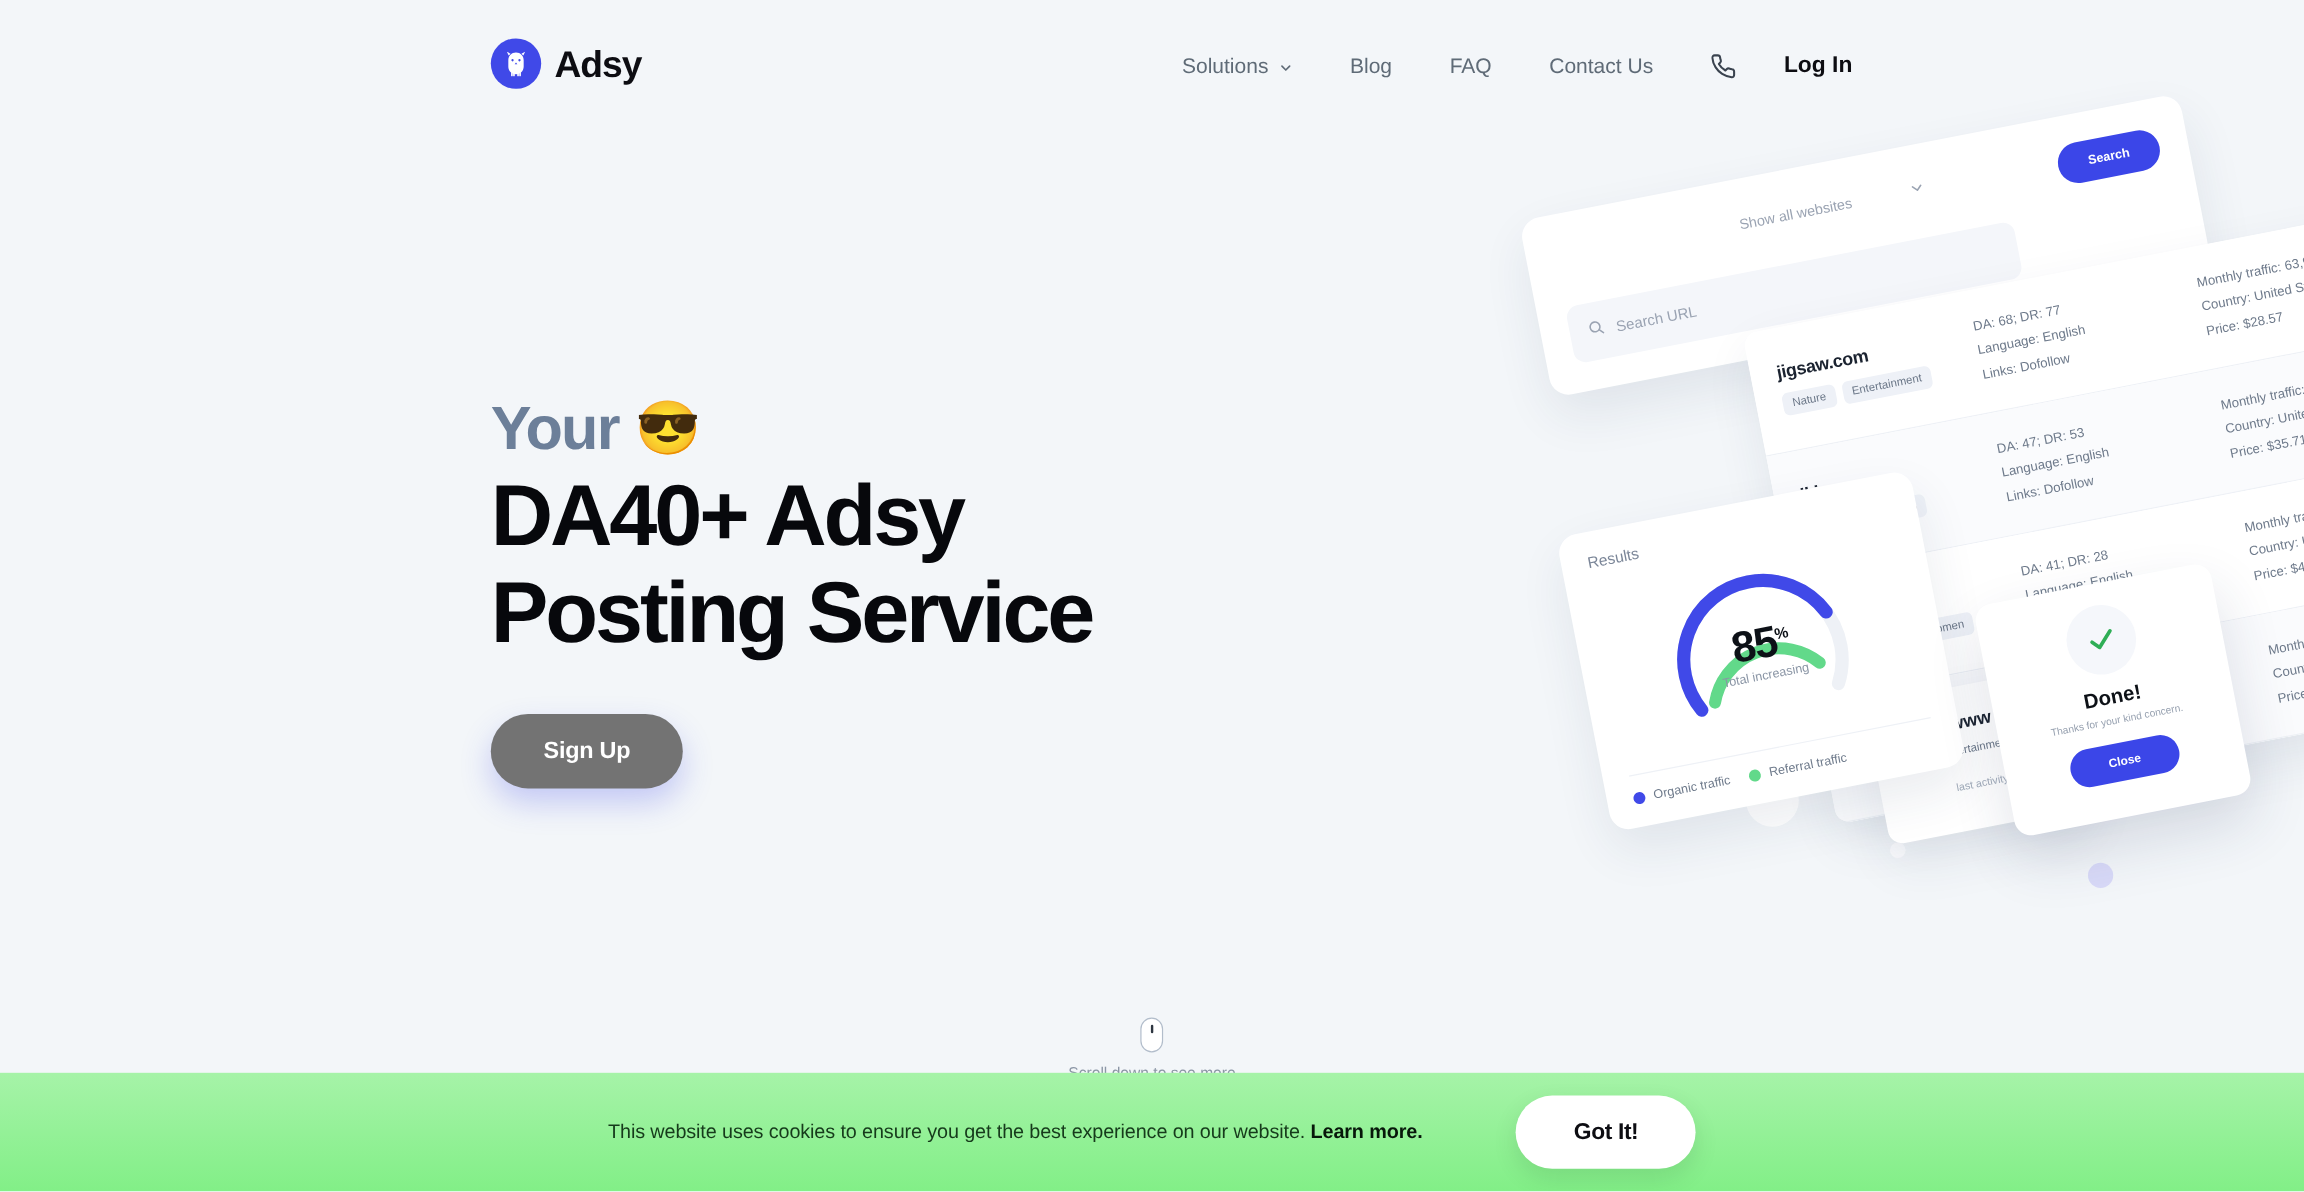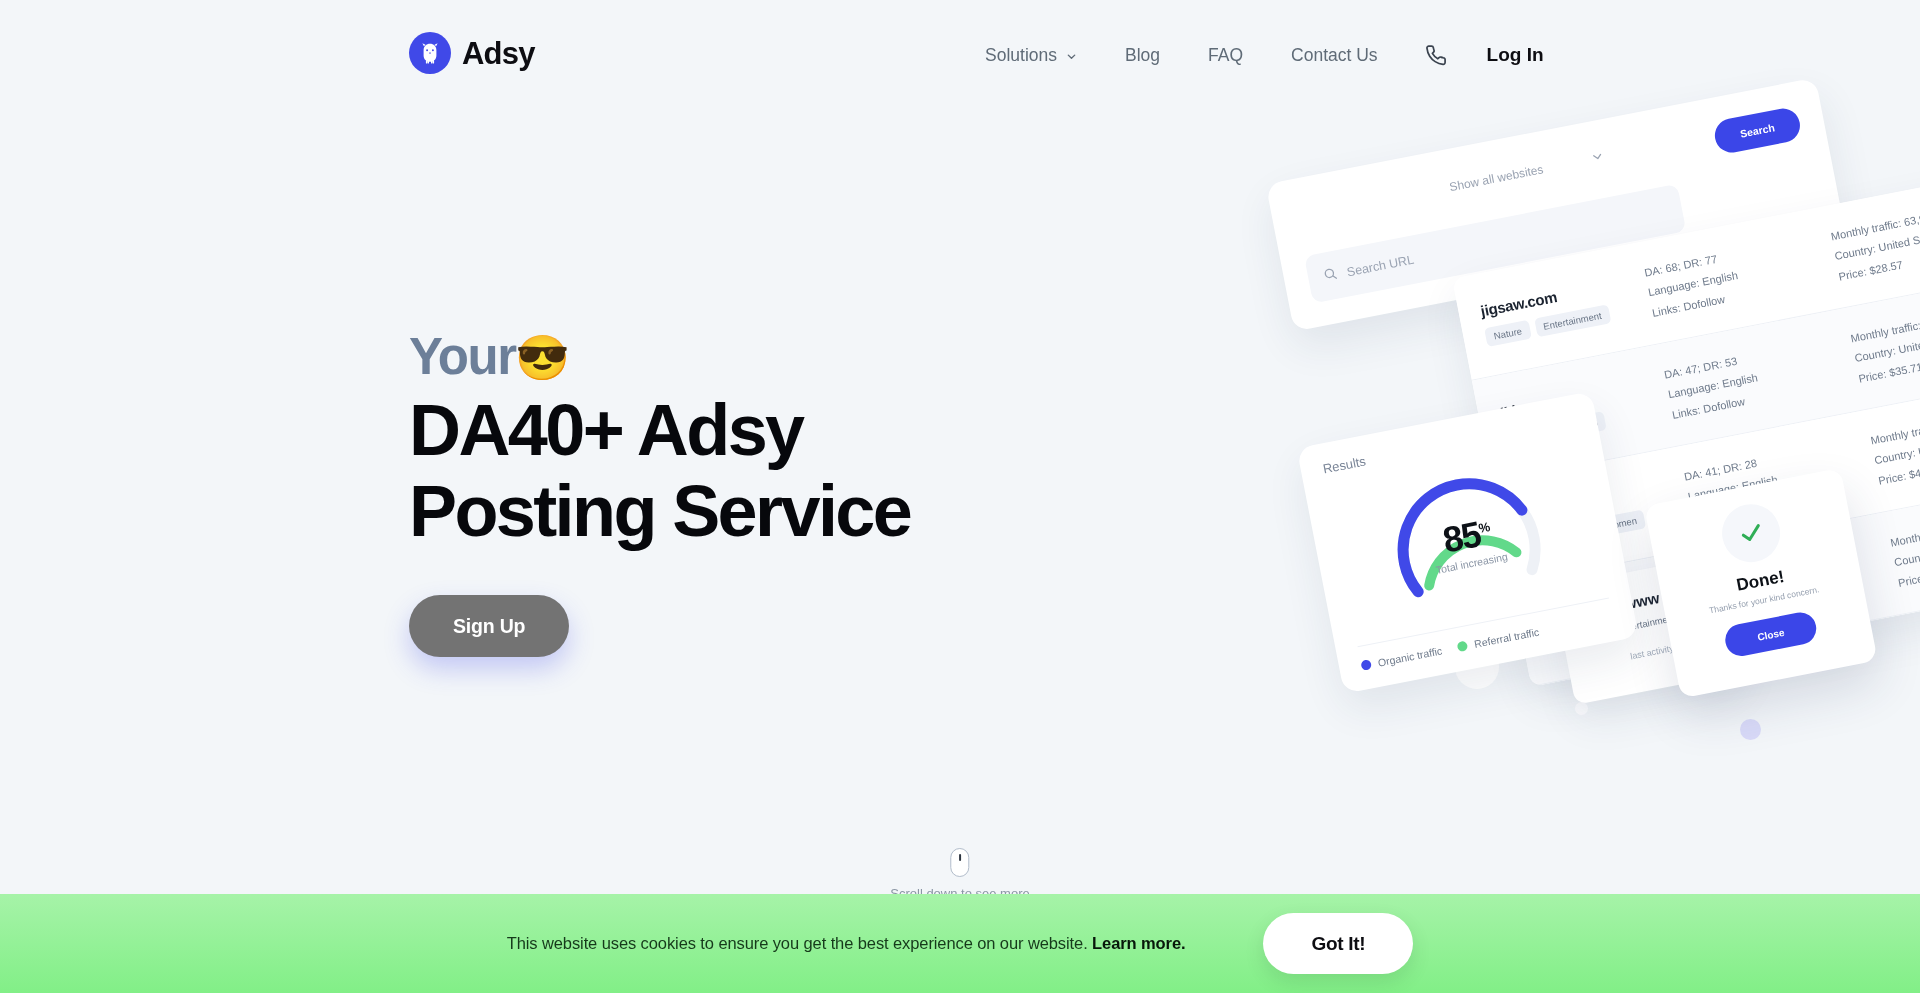--- a/index.html
+++ b/index.html
@@ -33,21 +33,21 @@
   .chev svg { display:block; }
   .nav-phone { margin-right:40px; cursor:pointer; display:flex; align-items:center; }
   .nav-login {
     font-size:19px; font-weight:700; color:#0d0d12; cursor:pointer; white-space:nowrap;
   }
 
   
   .hero { position:absolute; left:409px; top:330px; width:760px; z-index:20; }
   .hero-eyebrow {
     font-size:51px; font-weight:700; color:#6c7f99; letter-spacing:-1.4px;
-    line-height:1.05; display:flex; align-items:center; gap:0;
+    line-height:1.05; display:flex; align-items:center; gap:14px;
   }
   .hero-emoji { font-size:44px; line-height:1; position:relative; top:1px; }
   .hero-title {
     font-size:72px; font-weight:700; color:#07080c; letter-spacing:-2.6px;
     line-height:1.13; margin-top:6px; white-space:pre-line;
   }
   .hero-sub {
     margin-top:30px; font-size:20px; color:#5c6b7e; letter-spacing:-0.1px; line-height:1.5;
   }
   .hero-cta {

